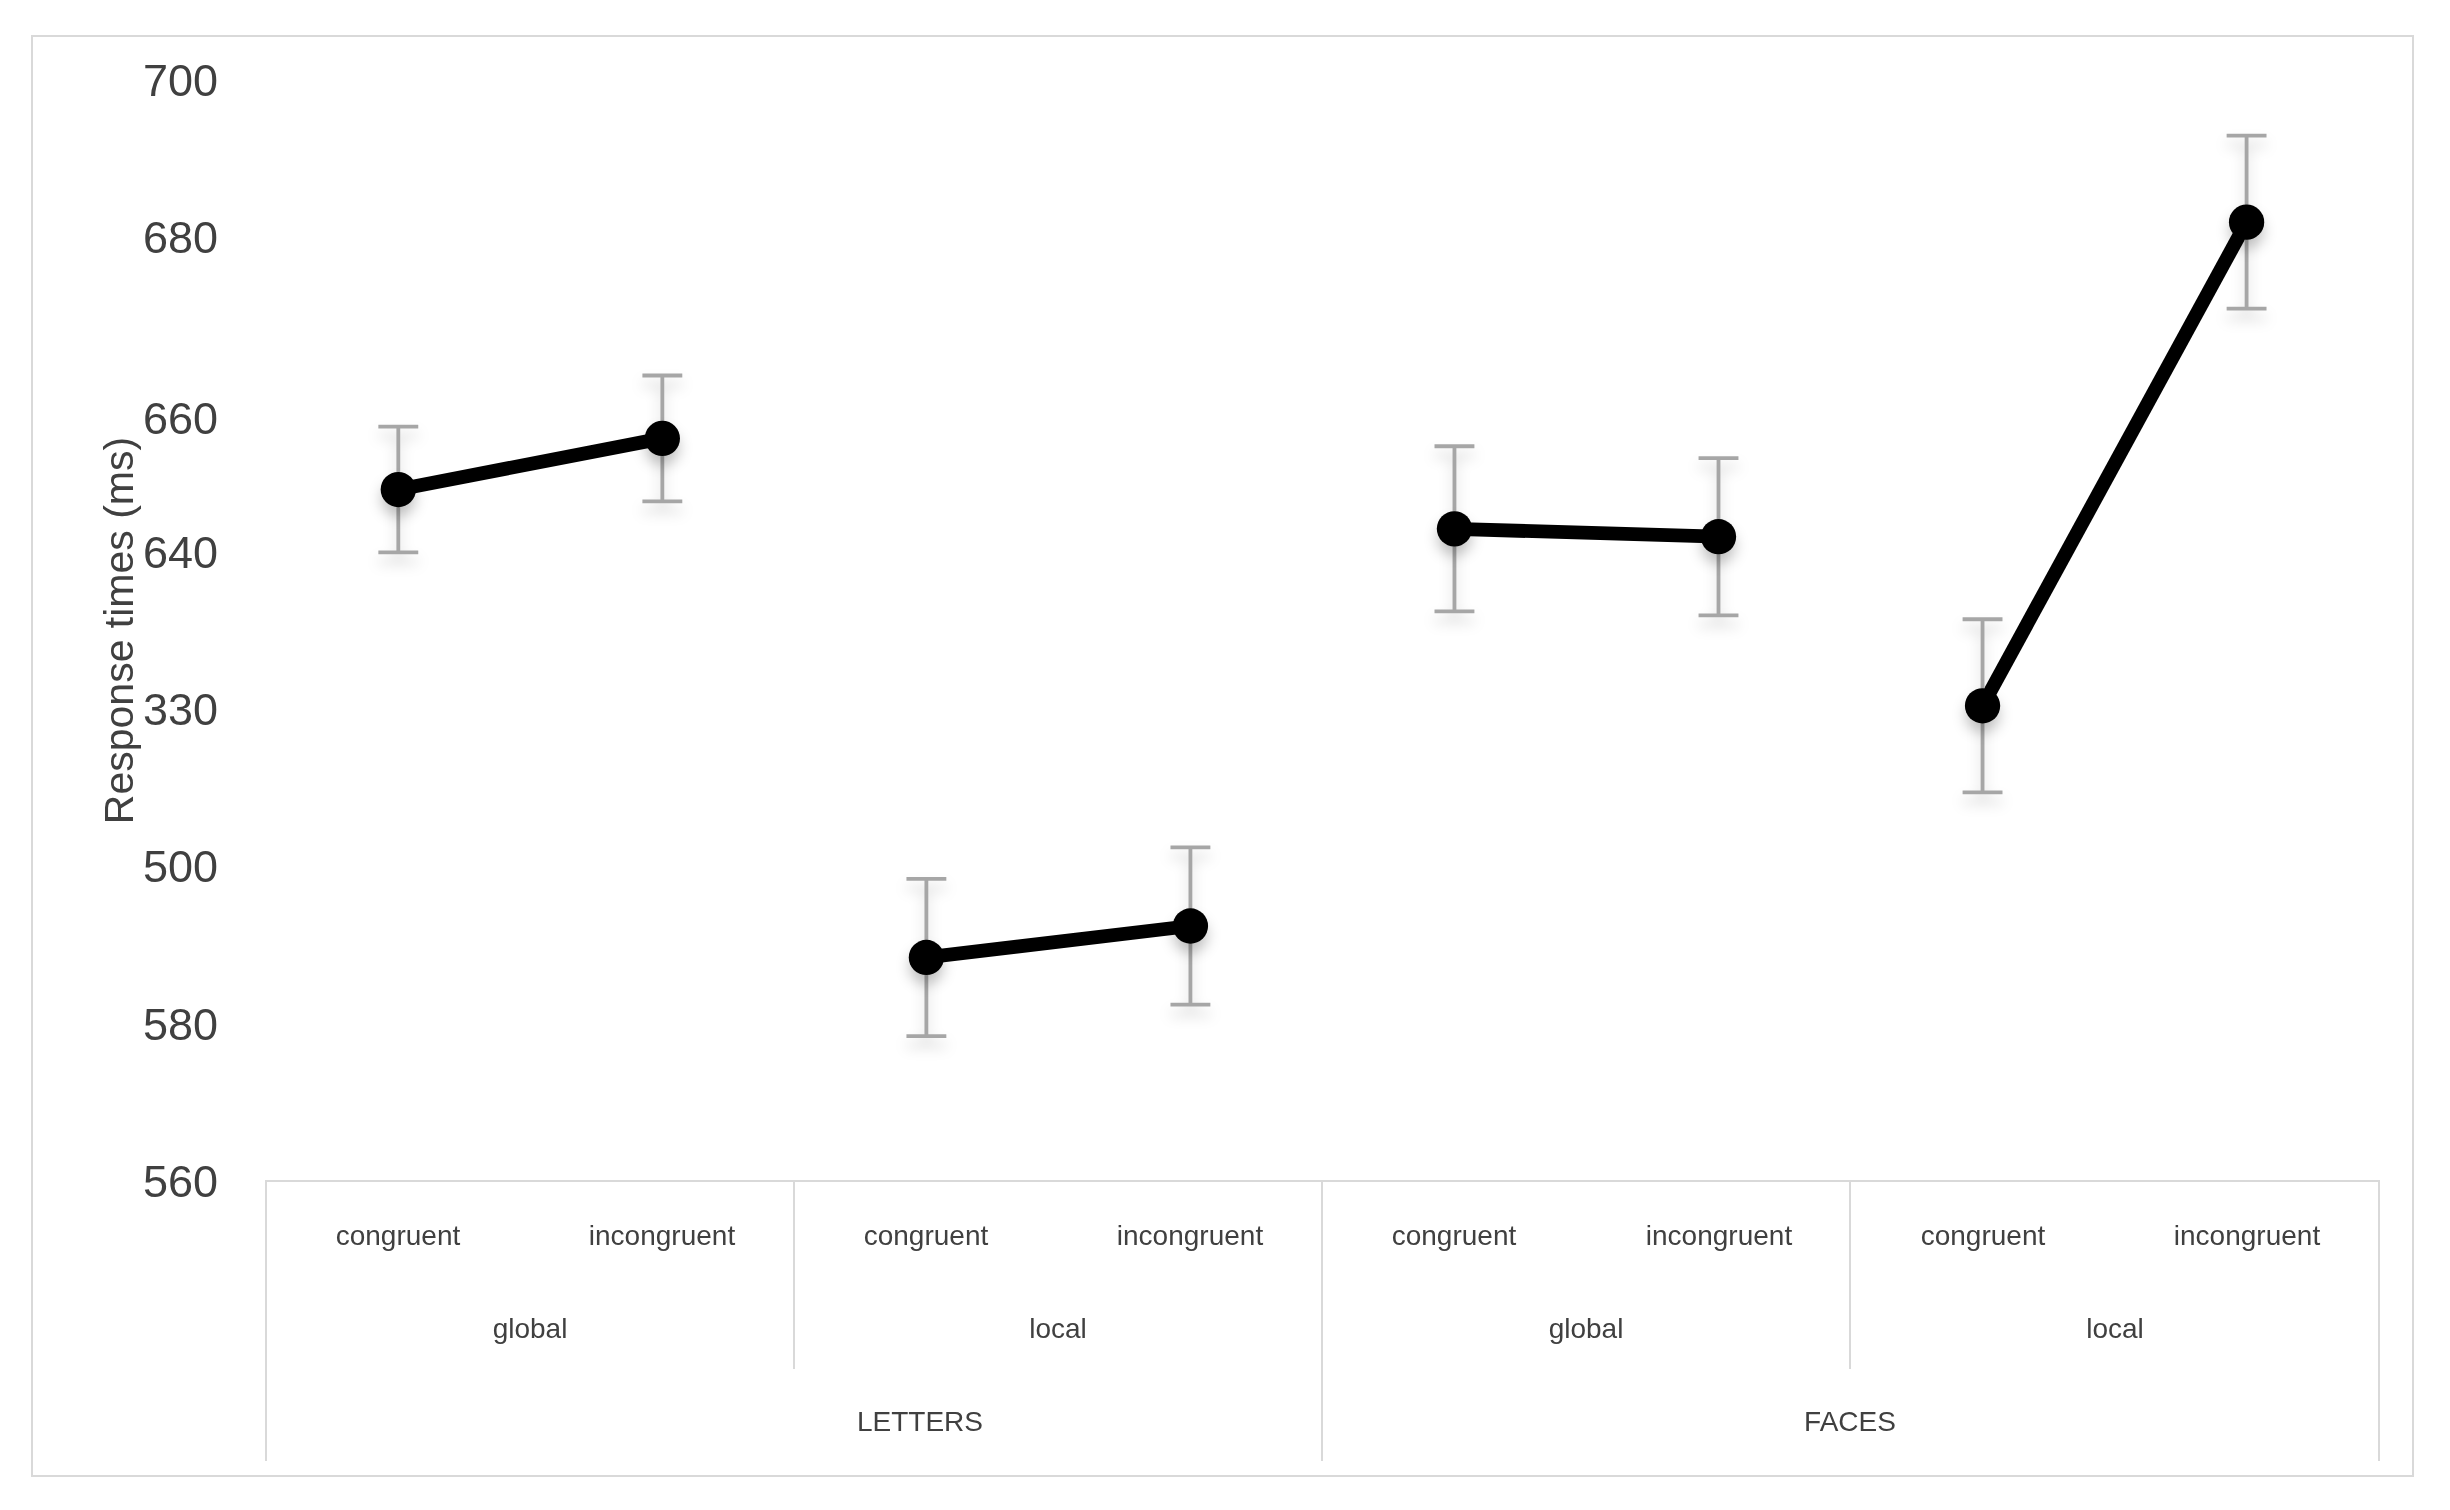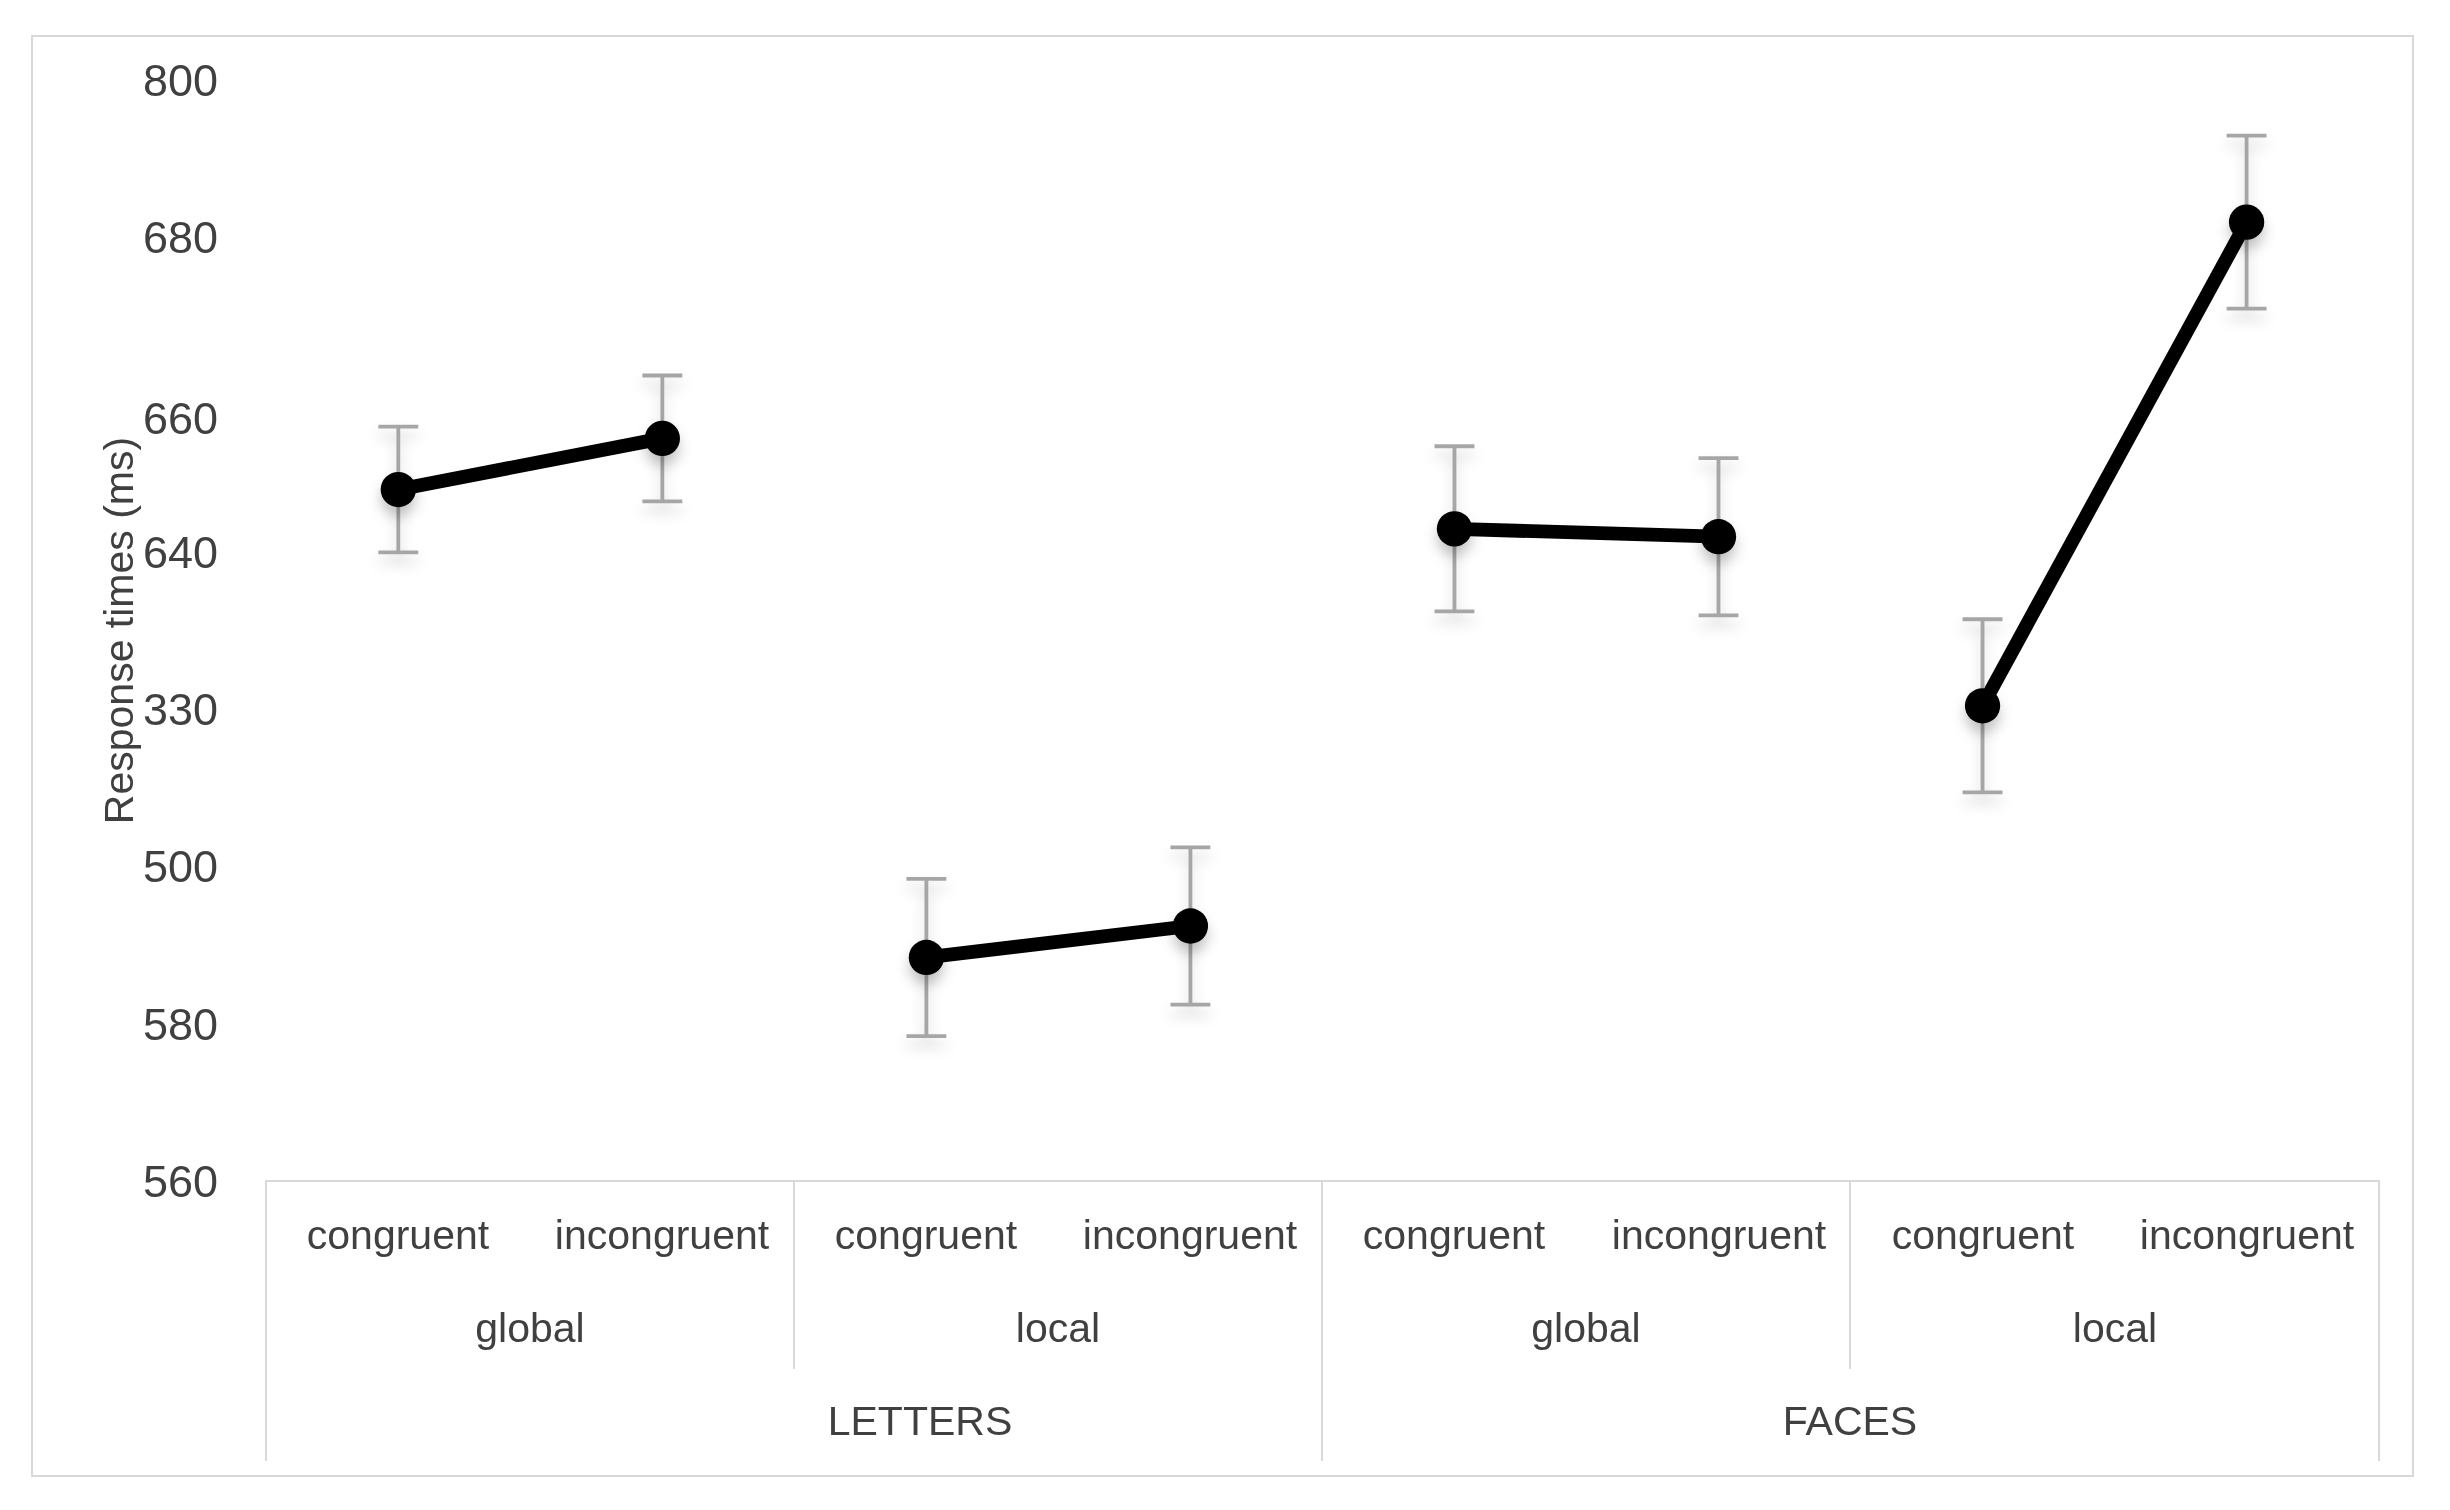--- a/index.html
+++ b/index.html
@@ -31,32 +31,32 @@
     text-align:right;
     font-size:45px;
   }
   svg.plot{position:absolute;left:0;top:0;}
   .errbar{filter:drop-shadow(0px 12px 8px rgba(0,0,0,0.18));}
   .marker{filter:drop-shadow(0px 12px 8px rgba(0,0,0,0.22));}
   .hline,.vline{position:absolute;background:#d9d9d9;}
   .cat-label,.scope-label,.task-label{
     position:absolute;
     text-align:center;
-    font-size:41px;height:49px;line-height:49px;
+    font-size:28px;height:49px;line-height:49px;
     white-space:nowrap;
   }
 </style>
 </head>
 <body>
 
 <div class="figure">
   <div class="outer-border"></div>
   <div class="y-axis-title">Response times (ms)</div>
   <div id="yticks">
-      <div class="ytick" style="left: 42px; top: 54px;">800</div>
+      <div class="ytick" style="left: 42px; top: 54px;">700</div>
       <div class="ytick" style="left: 42px; top: 211px;">680</div>
       <div class="ytick" style="left: 42px; top: 368px; margin-top: 24px;">660</div>
       <div class="ytick" style="left: 42px; top: 526px;">640</div>
       <div class="ytick" style="left: 42px; top: 683px;">330</div>
       <div class="ytick" style="left: 42px; top: 840px;">500</div>
       <div class="ytick" style="left: 42px; top: 998px;">580</div>
       <div class="ytick" style="left: 42px; top: 1155px;">560</div>
     </div>
   <svg id="plot" class="plot" width="2450" height="1510" viewBox="0 0 3193 1968">
       <line x1="519.0625" y1="638" x2="863.1875" y2="571.375" stroke="#000000" stroke-width="18"></line>

